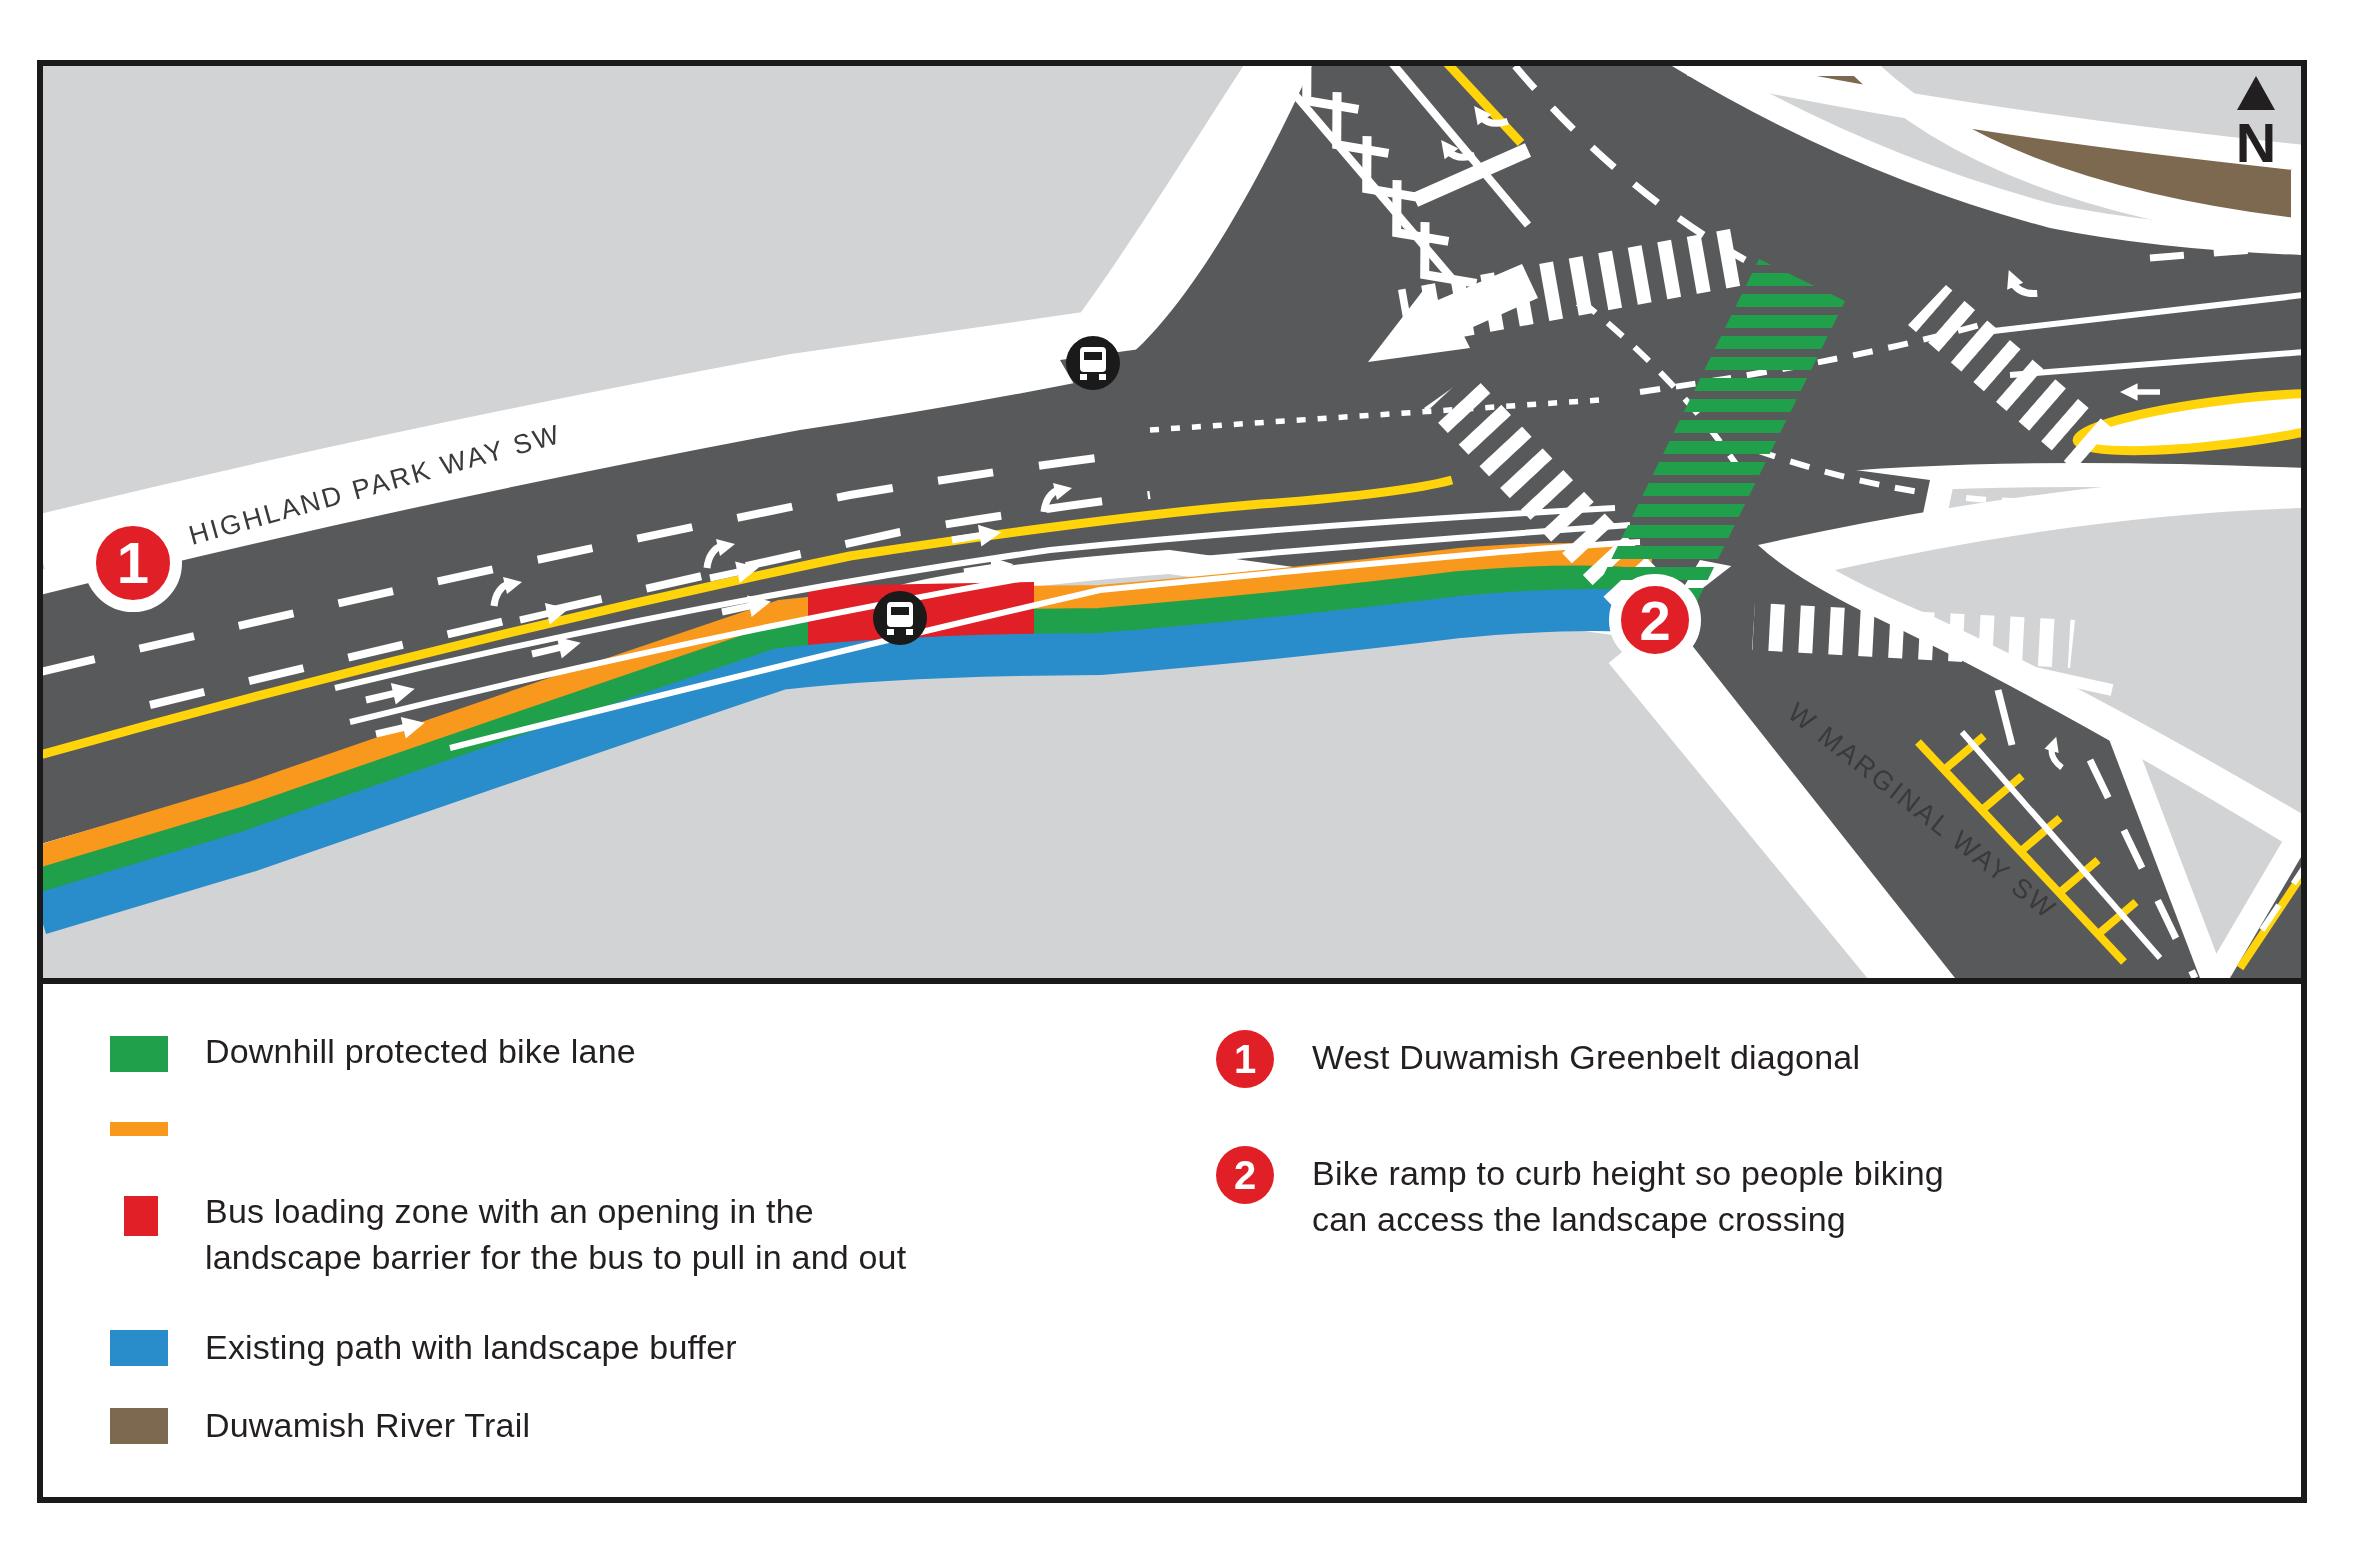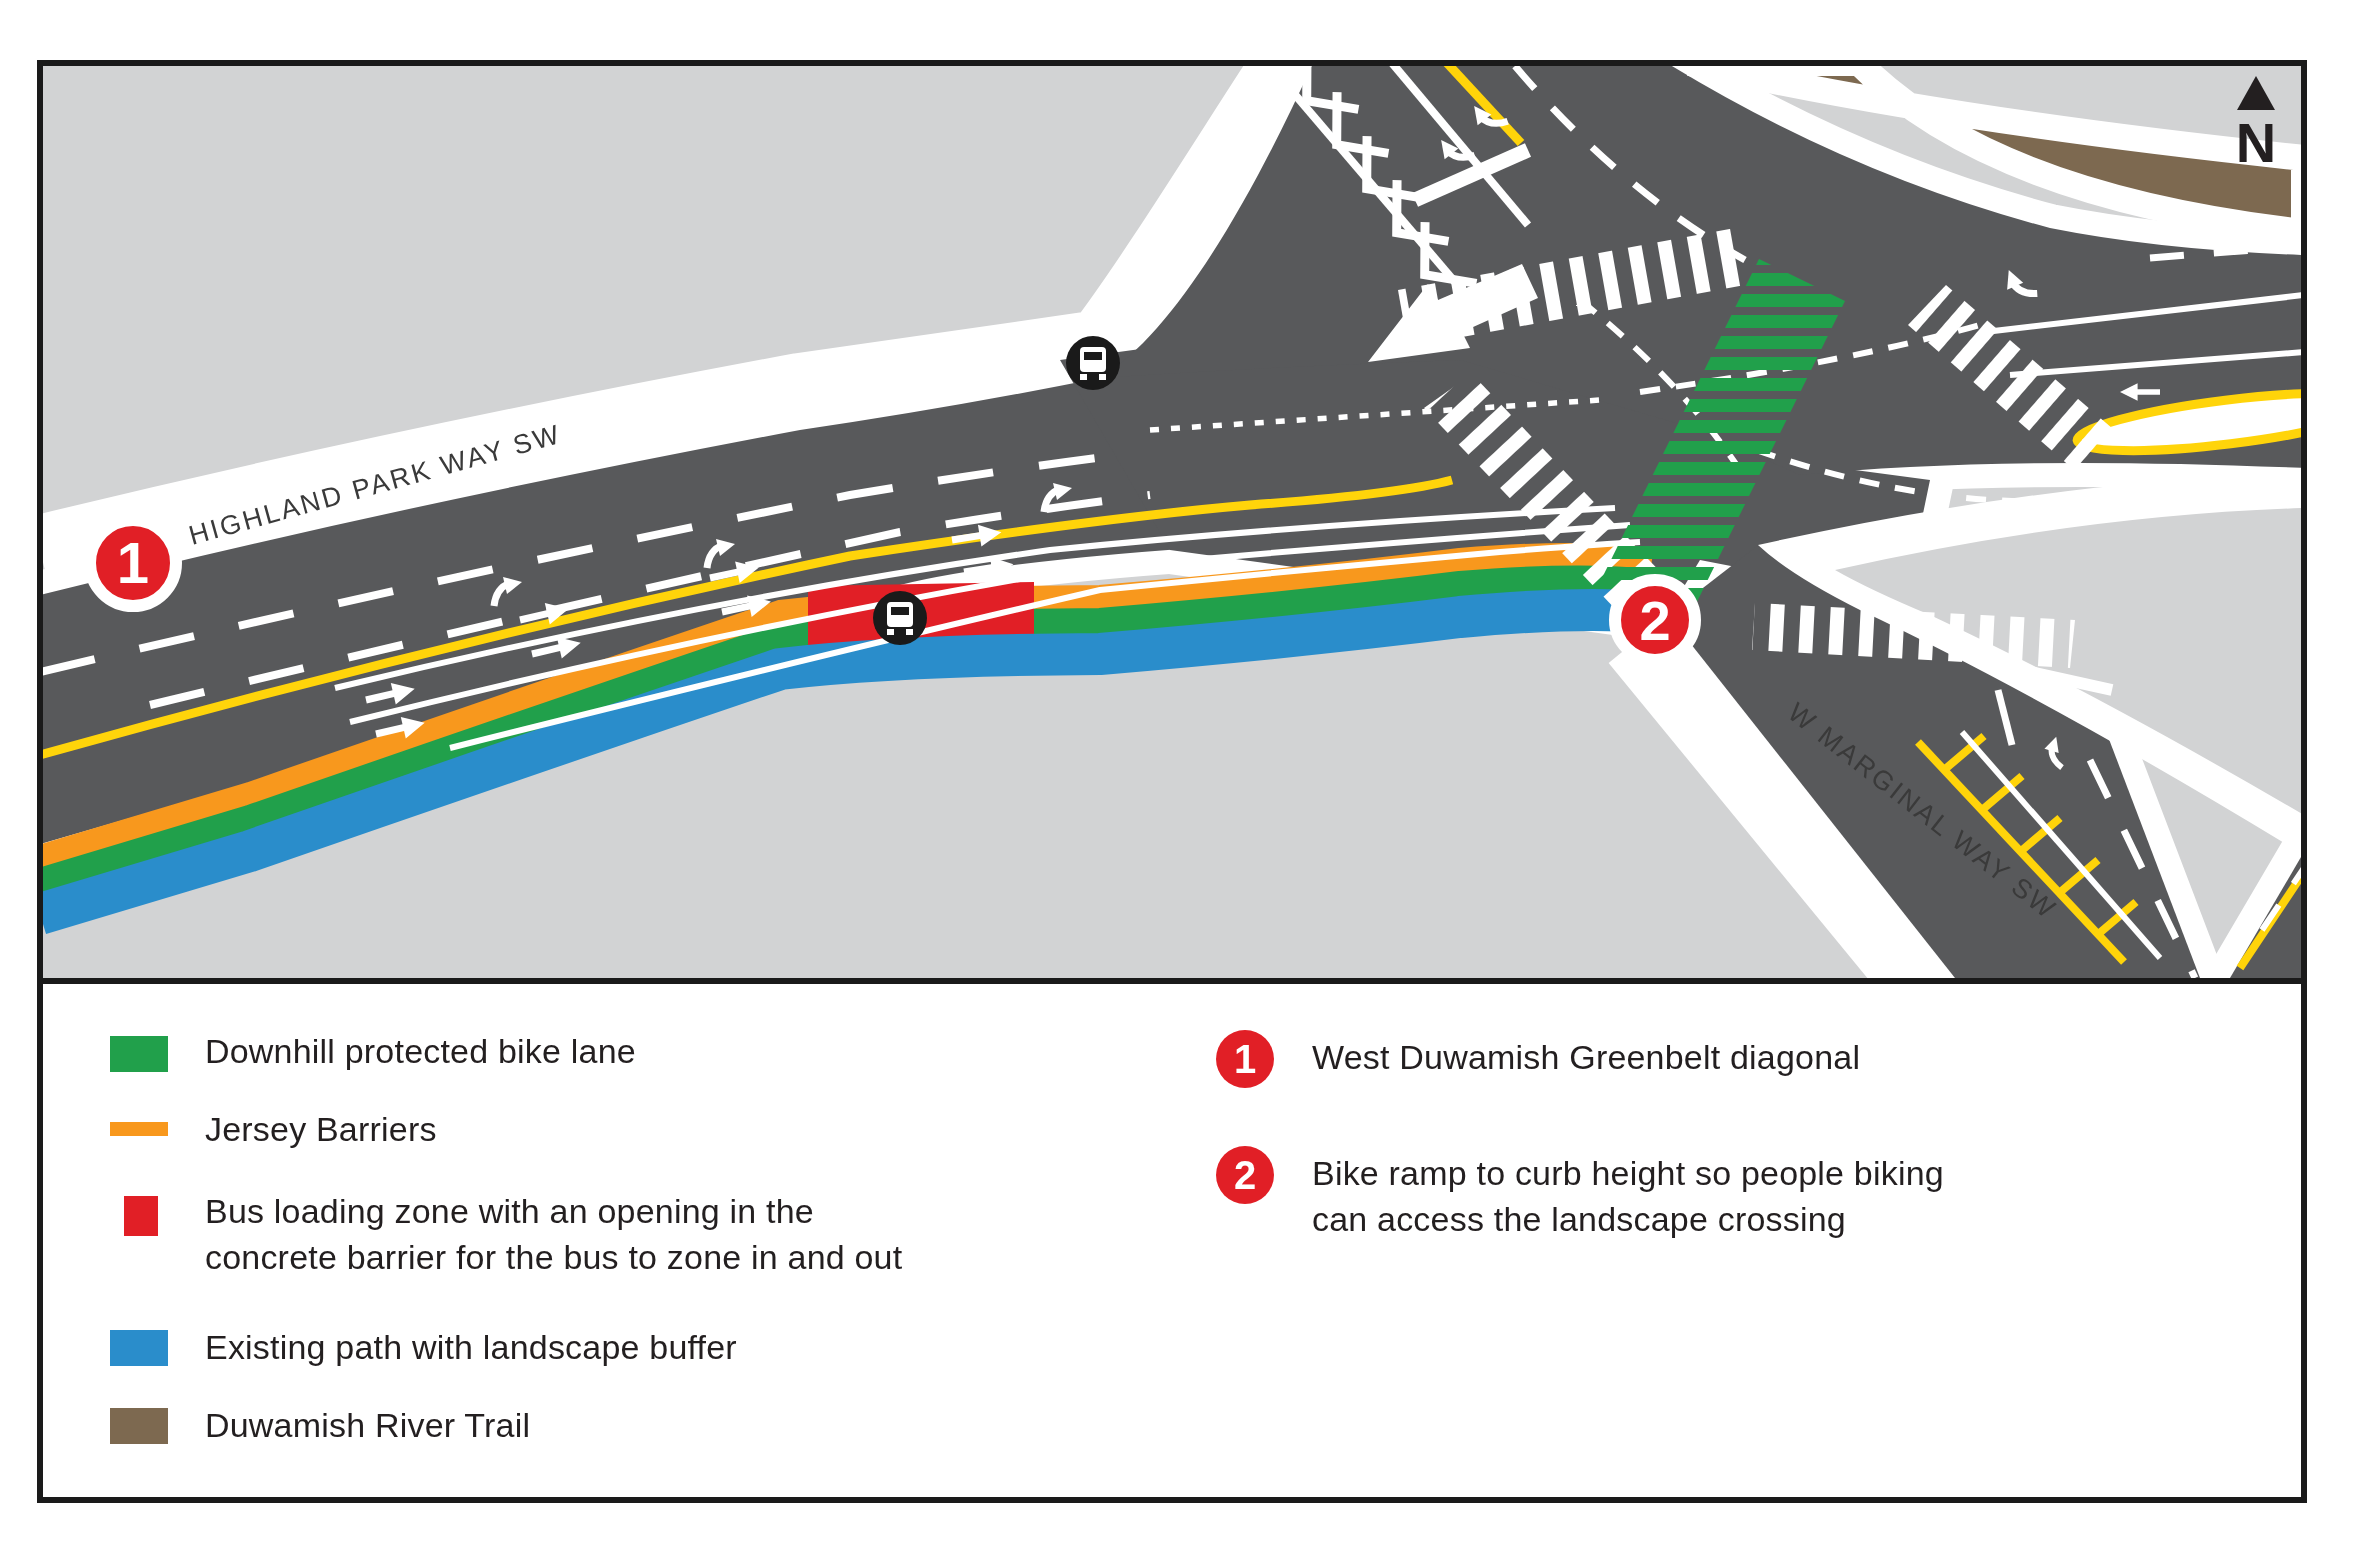--- a/index.html
+++ b/index.html
@@ -199,27 +199,24 @@
 </svg>
 
 <div class="legend">
 
   <span class="swatch sw-green"></span>
   <div class="lg-text" style="top:1028px;width:700px">
     <span class="lg-label">Downhill protected bike lane</span>
   </div>
 
   <span class="swatch sw-orange"></span>
-  <div class="lg-text" style="top:1106px;width:700px">
-    <span class="lg-label">Jersey Barriers</span>
-  </div>
 
   <span class="swatch sw-red"></span>
   <div class="lg-text" style="top:1188px;width:705px">
-    <span class="lg-label">Bus loading zone with an opening in the concrete barrier for the bus to zone in and out</span>
+    <span class="lg-label">Bus loading zone with an opening in the landscape barrier for the bus to pull in and out</span>
   </div>
 
   <span class="swatch sw-blue"></span>
   <div class="lg-text" style="top:1324px;width:700px">
     <span class="lg-label">Existing path with landscape buffer</span>
   </div>
 
   <span class="swatch sw-brown"></span>
   <div class="lg-text" style="top:1402px;width:700px">
     <span class="lg-label">Duwamish River Trail</span>

